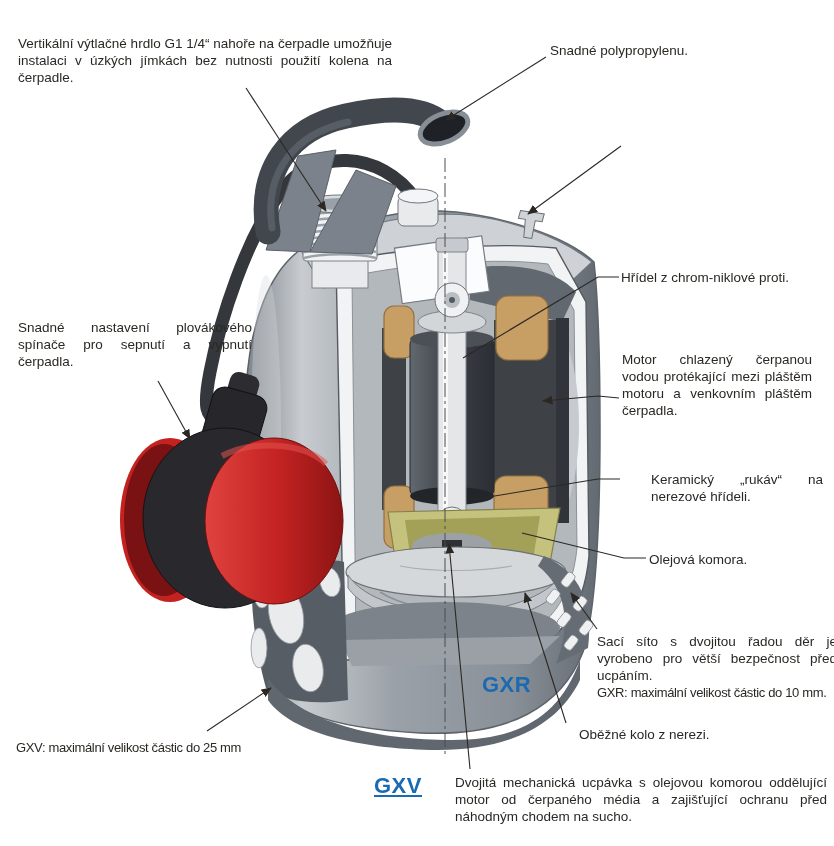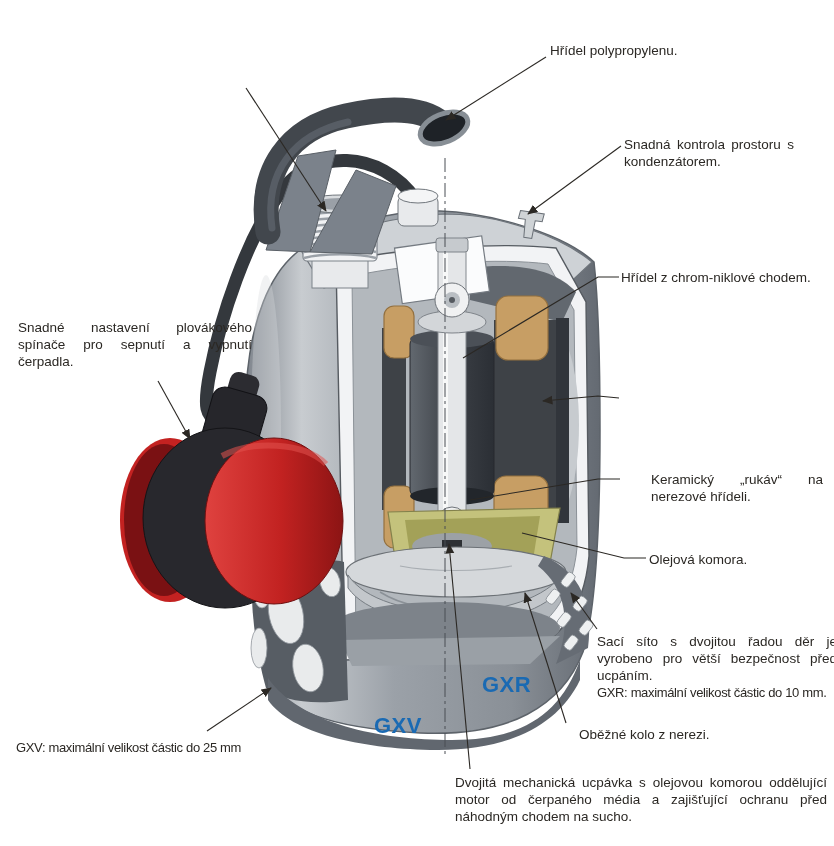--- a/index.html
+++ b/index.html
@@ -221,43 +221,44 @@
     <path d="M 619,398 L 598,396 L 543,401" marker-end="url(#arrow)"></path>
     <path d="M 620,479 L 598,479 L 470,500"></path>
     <path d="M 646,558 L 624,558 L 522,533"></path>
     <path d="M 597,629 L 571,593" marker-end="url(#arrow)"></path>
     <path d="M 566,723 L 525,593" marker-end="url(#arrow)"></path>
     <path d="M 207,731 L 271,688" marker-end="url(#arrow)"></path>
     <path d="M 470,769 L 449,544" marker-end="url(#arrow)"></path>
   </g>
 </svg>
 
-
-<div class="callout nowrap" style="left:550px;top:42px;width:220px;">Hřídel polypropylenu.</div>
-
-<div class="callout j" style="left:624px;top:136px;width:170px;">Snadná kontrola prostoru s kondenzátorem.</div>
-
-<div class="callout nowrap" style="left:621px;top:269px;width:210px;">Hřídel z chrom-niklové chodem.</div>
+<div class="callout j" style="left:18px;top:35px;width:374px;">Vertikální výtlačné hrdlo G1 1/4“ nahoře na čerpadle umožňuje instalaci v úzkých jímkách bez nutnosti použití kolena na čerpadle.</div>
+
+<div class="callout nowrap" style="left:550px;top:42px;width:220px;">Snadné polypropylenu.</div>
+
+
+<div class="callout nowrap" style="left:621px;top:269px;width:210px;">Hřídel z chrom-niklové proti.</div>
 
 <div class="callout j" style="left:18px;top:319px;width:234px;">Snadné nastavení plovákového spínače pro sepnutí a vypnutí čerpadla.</div>
 
+<div class="callout j" style="left:622px;top:351px;width:190px;">Motor chlazený čerpanou vodou protékající mezi pláštěm motoru a venkovním pláštěm čerpadla.</div>
 
 <div class="callout j" style="left:622px;top:471px;width:172px;margin-left:29px;">Keramický „rukáv“ na nerezové hřídeli.</div>
 
 <div class="callout nowrap" style="left:649px;top:551px;width:170px;">Olejová komora.</div>
 
 <div class="callout" style="left:597px;top:633px;width:240px;">
   <div class="j">Sací síto s dvojitou řadou děr je vyrobeno pro větší bezpečnost před ucpáním.</div>
   <div class="note">GXR: maximální velikost částic do 10 mm.</div>
 </div>
 
 <div class="callout nowrap" style="left:579px;top:726px;width:200px;">Oběžné kolo z nerezi.</div>
 
 <div class="callout" style="left:16px;top:739px;width:290px;">
   <div class="note">GXV: maximální velikost částic do 25 mm</div>
 </div>
 
 <div class="callout j" style="left:455px;top:774px;width:372px;">Dvojitá mechanická ucpávka s olejovou komorou oddělující motor od čerpaného média a zajišťující ochranu před náhodným chodem na sucho.</div>
 
-<div class="model-label" style="left:374px;top:685px;">GXV</div>
+<div class="model-label" style="left:374px;top:745px;text-decoration:underline;">GXV</div>
 <div class="model-label" style="left:482px;top:644px;">GXR</div>
 
 </div>
 
 </body></html>

